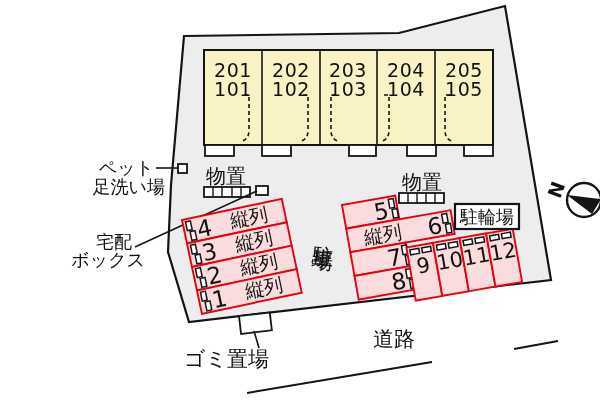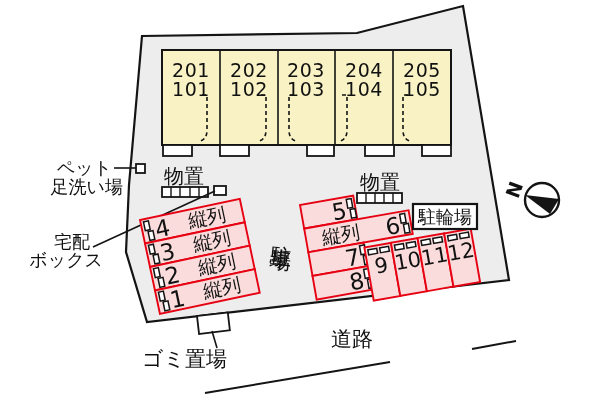--- a/index.html
+++ b/index.html
@@ -1,16 +1,16 @@
 <!DOCTYPE html>
 <html><head>
 <meta charset="utf-8">
 <style>
   html,body{margin:0;padding:0;background:#fff;width:600px;height:400px;overflow:hidden;}
-  .stage{position:relative;width:540px;height:400px;font-family:"DejaVu Sans","Liberation Sans",sans-serif;}
+  .stage{position:relative;width:540px;height:400px;font-family:"DejaVu Sans","Liberation Sans",sans-serif;margin-left:42px;}
   svg{position:absolute;left:0;top:0;}
   text{fill:#111;font-family:"DejaVu Sans","Liberation Sans",sans-serif;}
   .site{fill:#ededed;stroke:#141414;stroke-width:2.2;stroke-linejoin:miter;}
   .bldg{fill:#f8f2c4;stroke:#141414;stroke-width:2;}
   .divider{stroke:#141414;stroke-width:1.6;}
   .door{fill:none;stroke:#141414;stroke-width:1.6;stroke-dasharray:4 3;}
   .step{fill:#fff;stroke:#141414;stroke-width:1.8;}
   .shed{fill:#fff;stroke:#141414;stroke-width:1.8;}
   .shedline{stroke:#141414;stroke-width:1.4;}
   .smallbox{fill:#fff;stroke:#141414;stroke-width:1.8;}

